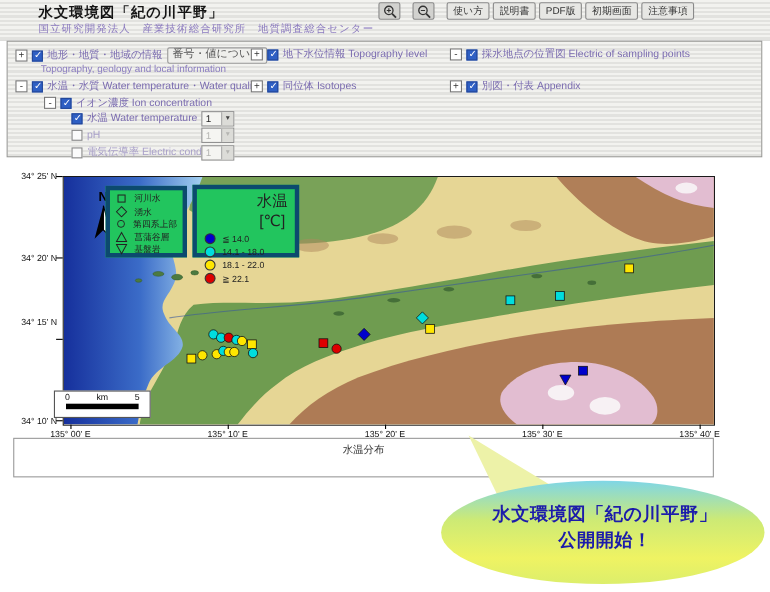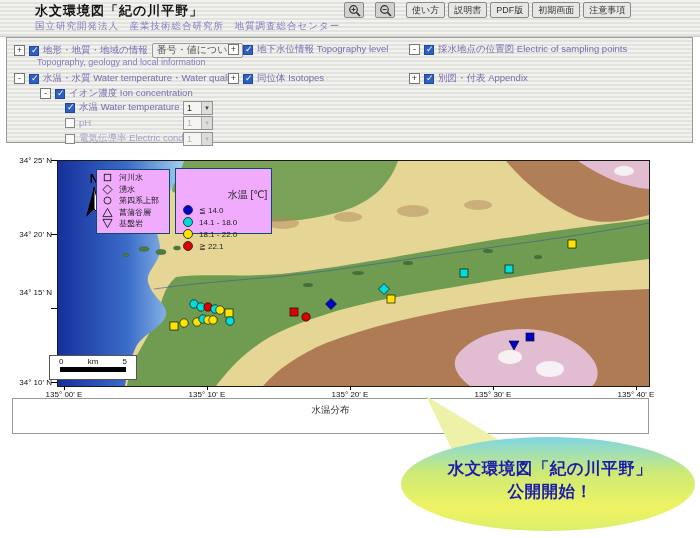--- a/index.html
+++ b/index.html
@@ -40,25 +40,25 @@
   .select .sel-val{flex:1;font-size:9px;color:#222;padding-left:3px;}
   .select .sel-arrow{width:10px;height:100%;background:#dcdcd8;border-left:1px solid #aaa;
     font-size:6px;color:#444;display:flex;align-items:center;justify-content:center;}
   .select.disabled .sel-val{color:#b5b5b2;}
   .select.disabled .sel-arrow{color:#b5b5b2;}
   .prow.dim{color:#a9a0c9;}
   
   .map{position:absolute;left:57px;top:160px;width:591px;height:225px;border:1px solid #1a1a1a;}
   .terrain{position:absolute;left:0;top:0;width:100%;height:100%;}
   .points{position:absolute;left:0;top:0;width:100%;height:100%;}
-  .legend{position:absolute;background:#f0abfc;border:1px solid #0c4a6e;box-sizing:border-box;color:#222;}
+  .legend{position:absolute;background:#22c55e;border:4px solid #0c4a6e;box-sizing:border-box;color:#222;}
   .legend-shapes{left:38px;top:8px;width:74px;height:65px;padding:2px 0;}
   .legend-temp{left:117px;top:7px;width:97px;height:66px;padding:1px 0;}
   .leg-row{display:flex;align-items:center;gap:6px;padding:0 5px;height:11.5px;font-size:8px;white-space:nowrap;}
-  .lt-title{text-align:center;font-size:10px;padding:18px 0 2px 0;margin-left:48px;}
+  .lt-title{text-align:center;font-size:14px;padding:1px 0 2px 0;margin-left:48px;}
   .lt-row{display:flex;align-items:center;gap:6px;padding:0 7px;height:12px;font-size:8px;white-space:nowrap;}
   .lt-dot{width:8px;height:8px;border-radius:50%;border:0.5px solid #333;flex:0 0 auto;}
   .north{position:absolute;left:22px;top:10px;}
   .scalebar{position:absolute;left:-9px;top:194px;width:88px;height:25px;background:#fff;border:1px solid #555;box-sizing:border-box;}
   .sb-labels{display:flex;justify-content:space-between;padding:1px 9px 0 9px;font-size:8px;color:#111;}
   .sb-bar{margin:1px auto 0 auto;width:66px;height:5px;background:#000;}
   .tick{position:absolute;background:#000;}
   .lat-label{position:absolute;left:4px;width:48px;text-align:right;font-size:8px;color:#111;white-space:nowrap;}
   .lon-label{position:absolute;width:64px;text-align:center;font-size:8px;color:#111;white-space:nowrap;}
   

